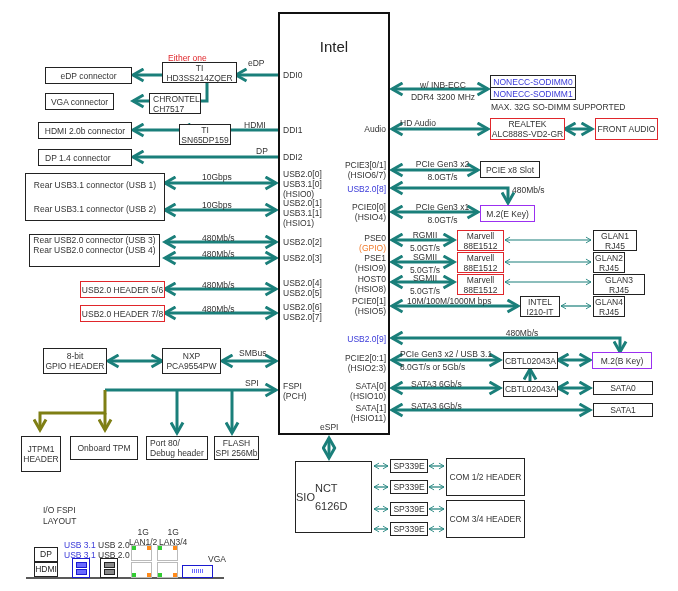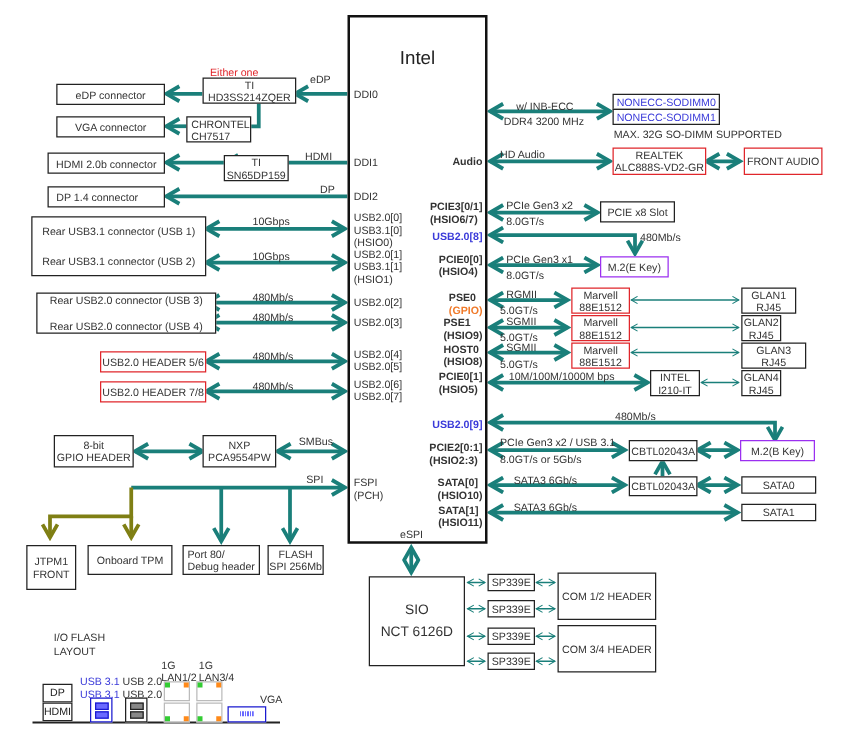--- a/index.html
+++ b/index.html
@@ -4,30 +4,30 @@
 <style>
   html, body { margin:0; padding:0; background:#ffffff; }
   body { width:678px; height:591px; position:relative; overflow:hidden;
          font-family:"Liberation Sans", sans-serif; color:#222; }
   .box { position:absolute; border:1.5px solid #222; background:#fff; box-sizing:border-box;
          display:flex; flex-direction:column; align-items:center; justify-content:center;
          font-size:8.5px; line-height:10px; text-align:center; color:#333; }
   .box.red { border-color:#e0262b; }
   .box.purple { border-color:#9b30f0; }
   .lbl { position:absolute; font-size:8.5px; line-height:10px; color:#333; white-space:nowrap; }
-  .lbl.r { text-align:left;font-weight:bold; }
-  .lbl.c { text-align:left; }
+  .lbl.r { text-align:right; }
+  .lbl.c { text-align:center; }
   .blue { color:#3a3ad9; }
   .orange { color:#f07a2a; }
   .redtxt { color:#e0262b; }
   #intel { position:absolute; left:278px; top:12px; width:112px; height:423px;
            border:2.5px solid #111; box-sizing:border-box; background:#fff; }
   #intel-title { position:absolute; left:0; right:0; top:24px; text-align:center; font-size:15px; color:#222; }
   #sio { position:absolute; left:295px; top:461px; width:77px; height:72px; border:1.5px solid #222;
-         box-sizing:border-box; display:flex; flex-direction:column; align-items:center; justify-content:center;
+         box-sizing:border-box; display:flex; flex-direction:row; align-items:center; justify-content:center;
          font-size:11px; line-height:18px; color:#333; }
   svg#wires { position:absolute; left:0; top:0; }
   .io-port { position:absolute; box-sizing:border-box; border:1.5px solid #222; background:#fff; }
 </style>
 </head>
 <body>
 
 <svg id="wires" width="678" height="591">
   <defs>
     <marker id="ah" viewBox="0 0 10 10" refX="8" refY="5" markerWidth="5" markerHeight="5" orient="auto-start-reverse">
@@ -184,37 +184,37 @@
 <div class="box" style="left:162px;top:62px;width:75px;height:21px">
   <div>TI</div>
   <div>HD3SS214ZQER</div>
 </div>
 <div class="lbl" style="left:248px;top:58px">eDP</div>
 <div class="box" style="left:45px;top:67px;width:87px;height:17px">eDP connector</div>
 <div class="box" style="left:149px;top:93px;width:52px;height:21px;align-items:flex-start;padding-left:3px">
   <div>CHRONTEL</div>
   <div>CH7517</div>
 </div>
-<div class="box" style="left:45px;top:93px;width:87px;height:17px">VGA connector</div>
+<div class="box" style="left:45px;top:93px;width:69px;height:17px">VGA connector</div>
 <div class="box" style="left:179px;top:124px;width:52px;height:21px">
   <div>TI</div>
   <div>SN65DP159</div>
 </div>
 <div class="lbl" style="left:244px;top:120px">HDMI</div>
 <div class="box" style="left:38px;top:122px;width:94px;height:17px">HDMI 2.0b connector</div>
 <div class="lbl" style="left:256px;top:146px">DP</div>
 <div class="box" style="left:38px;top:149px;width:94px;height:17px;align-items:flex-start;padding-left:6px">DP 1.4 connector</div>
 
 <div class="box" style="left:25px;top:173px;width:140px;height:48px;justify-content:space-between;padding:6px 0">
   <div>Rear USB3.1 connector (USB 1)</div>
   <div>Rear USB3.1 connector (USB 2)</div>
 </div>
 <div class="lbl c" style="left:202px;top:172px">10Gbps</div>
 <div class="lbl c" style="left:202px;top:200px">10Gbps</div>
-<div class="box" style="left:29px;top:234px;width:144px;height:33px;justify-content:space-between">
+<div class="box" style="left:29px;top:234px;width:131px;height:33px;justify-content:flex-start">
   <div>Rear USB2.0 connector (USB 3)</div>
   <div>Rear USB2.0 connector (USB 4)</div>
 </div>
 <div class="lbl c" style="left:202px;top:233px">480Mb/s</div>
 <div class="lbl c" style="left:202px;top:249px">480Mb/s</div>
 <div class="box red" style="left:80px;top:281px;width:85px;height:17px">USB2.0 HEADER 5/6</div>
 <div class="lbl c" style="left:202px;top:280px">480Mb/s</div>
 <div class="box red" style="left:80px;top:305px;width:85px;height:17px">USB2.0 HEADER 7/8</div>
 <div class="lbl c" style="left:202px;top:304px">480Mb/s</div>
 
@@ -223,21 +223,21 @@
   <div>GPIO HEADER</div>
 </div>
 <div class="box" style="left:162px;top:348px;width:59px;height:26px">
   <div>NXP</div>
   <div>PCA9554PW</div>
 </div>
 <div class="lbl" style="left:239px;top:348px">SMBus</div>
 <div class="lbl" style="left:245px;top:378px">SPI</div>
 <div class="box" style="left:21px;top:436px;width:40px;height:36px">
   <div>JTPM1</div>
-  <div>FRONT</div>
+  <div>HEADER</div>
 </div>
 <div class="box" style="left:70px;top:436px;width:68px;height:24px">Onboard TPM</div>
 <div class="box" style="left:146px;top:436px;width:62px;height:24px;align-items:flex-start;padding-left:3px">
   <div>Port 80/</div>
   <div>Debug header</div>
 </div>
 <div class="box" style="left:214px;top:436px;width:45px;height:24px">
   <div>FLASH</div>
   <div>SPI 256Mb</div>
 </div>
@@ -322,21 +322,21 @@
   <div>NCT 6126D</div>
 </div>
 <div class="box" style="left:390px;top:459px;width:38px;height:14px">SP339E</div>
 <div class="box" style="left:390px;top:480px;width:38px;height:14px">SP339E</div>
 <div class="box" style="left:390px;top:502px;width:38px;height:14px">SP339E</div>
 <div class="box" style="left:390px;top:522px;width:38px;height:14px">SP339E</div>
 <div class="box" style="left:446px;top:458px;width:79px;height:38px">COM 1/2 HEADER</div>
 <div class="box" style="left:446px;top:500px;width:79px;height:38px">COM 3/4 HEADER</div>
 
 <div class="lbl" style="left:43px;top:505px;line-height:11px">
-  <div>I/O FLASH</div>
+  <div>I/O FSPI</div>
   <div>LAYOUT</div>
 </div>
 <div class="io-port" style="left:34px;top:547px;width:24px;height:15px;font-size:8.5px;text-align:center;line-height:12px">DP</div>
 <div class="io-port" style="left:34px;top:562px;width:24px;height:15px;font-size:8.5px;text-align:center;line-height:12px">HDMI</div>
 
 <div class="lbl blue" style="left:64px;top:540px;line-height:10px">
   <div>USB 3.1</div>
   <div>USB 3.1</div>
 </div>
 <div class="io-port" style="left:72px;top:558px;width:18px;height:20px;border-color:#1a1ad0">

